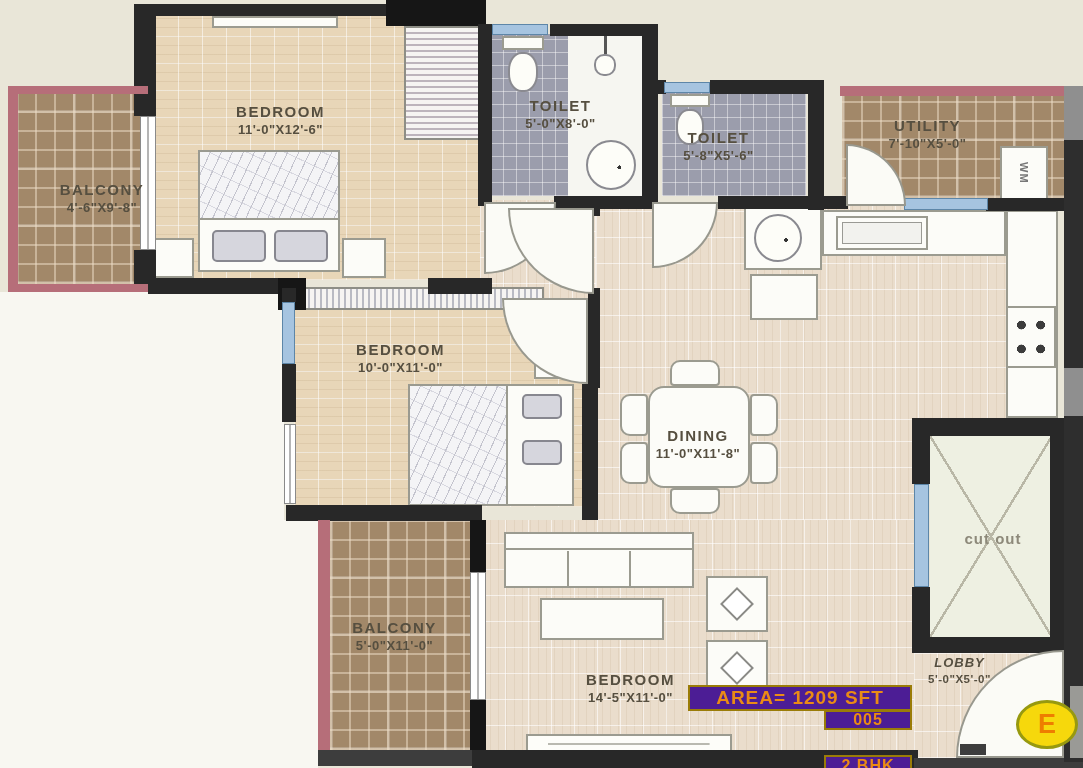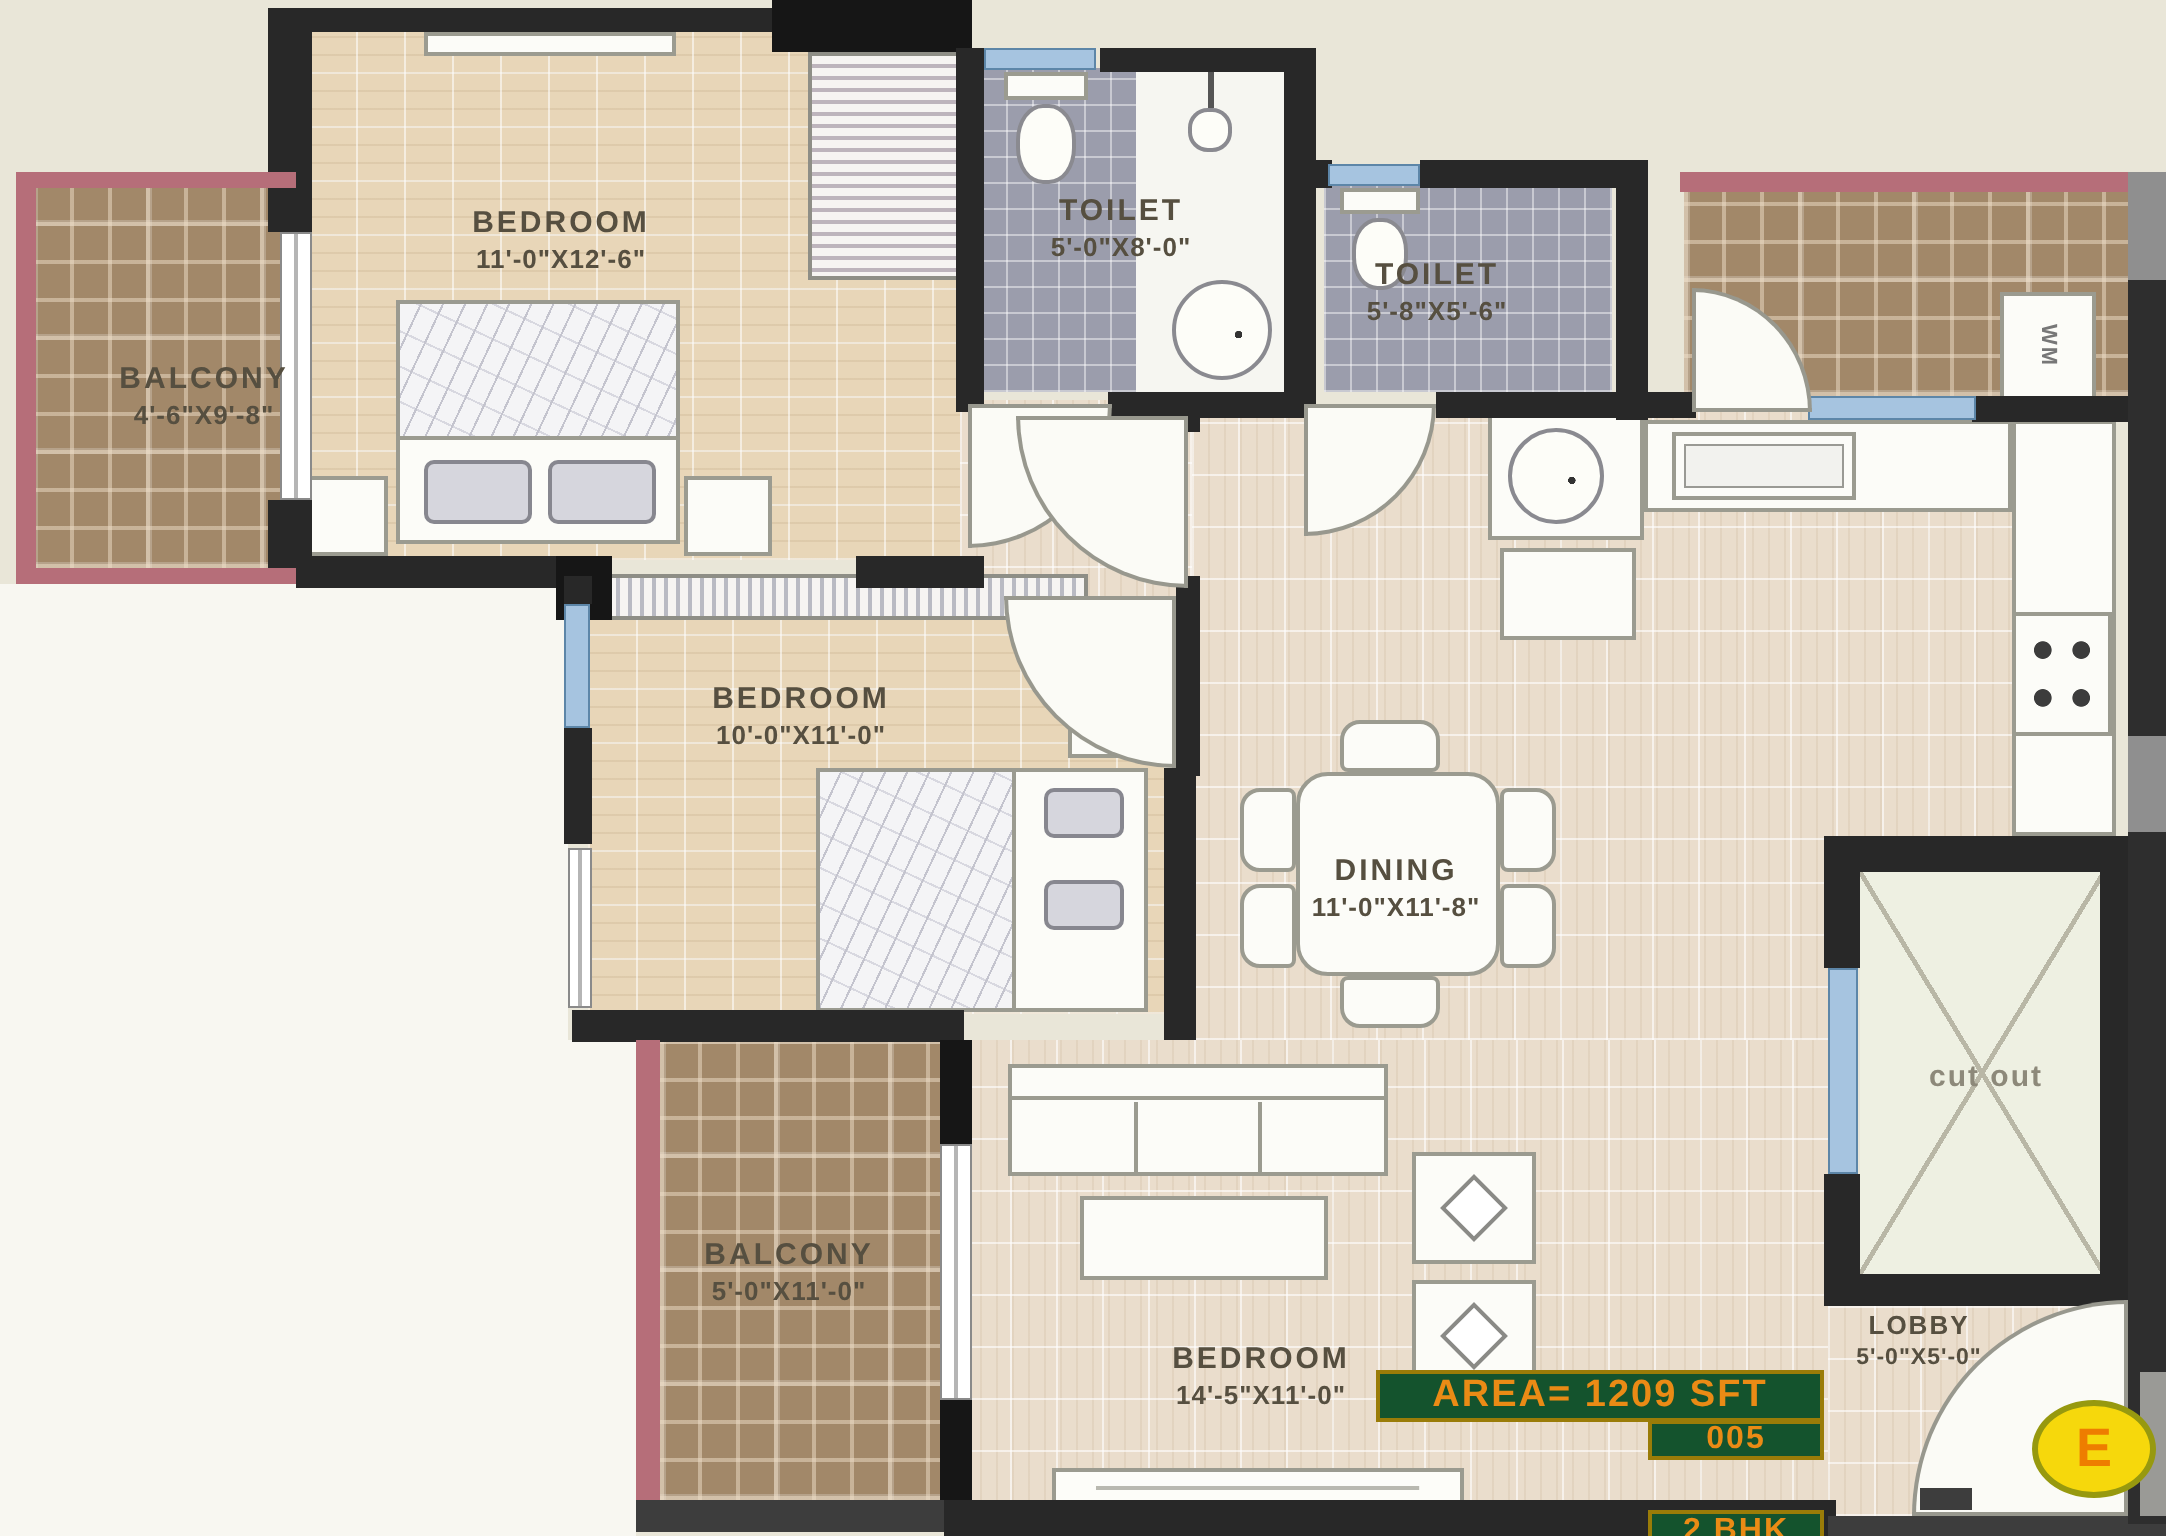--- a/index.html
+++ b/index.html
@@ -34,24 +34,24 @@
     repeating-linear-gradient(115deg, transparent 0 9px, #c4c4ce 9px 10px),
     repeating-linear-gradient(25deg, transparent 0 15px, #d8d8e0 15px 16px);}
   .stripeH{background:repeating-linear-gradient(180deg,#f6f4f2 0 4px,#bdb4bc 4px 6px);border:2px solid #8e8e86;box-sizing:border-box;}
   .stripeV{background:repeating-linear-gradient(90deg,#f6f4f2 0 4px,#b9bac3 4px 6px);border:2px solid #8e8e86;box-sizing:border-box;}
   .cutout{background-color:#eef0e2;background-image:
     linear-gradient(to top right, transparent calc(50% - 1.2px), #b9b7a6 calc(50% - 1.2px) calc(50% + 1.2px), transparent calc(50% + 1.2px)),
     linear-gradient(to bottom right, transparent calc(50% - 1.2px), #b9b7a6 calc(50% - 1.2px) calc(50% + 1.2px), transparent calc(50% + 1.2px));}
   .lbl{position:absolute;text-align:center;color:#564f40;font-weight:bold;line-height:1.3;}
   .lbl .nm{display:block;font-size:15px;letter-spacing:1.5px;}
   .lbl .dm{display:block;font-size:13px;letter-spacing:.5px;}
-  .lbl-sm .nm{font-size:13px;letter-spacing:1px;}
+  .lbl-sm .nm{font-size:13px;letter-spacing:1px;font-style:italic;}
   .lbl-sm .dm{font-size:11.5px;}
   .lbl-cut{position:absolute;text-align:center;color:#8d897a;font-weight:bold;font-size:15px;letter-spacing:1px;}
-  .badge{position:absolute;background:#14532d;border:2px solid #9a7c08;box-sizing:border-box;color:#ea8b15;font-weight:bold;display:flex;align-items:center;justify-content:center;letter-spacing:1px;}
+  .badge{position:absolute;background:#4c1d95;border:2px solid #9a7c08;box-sizing:border-box;color:#ea8b15;font-weight:bold;display:flex;align-items:center;justify-content:center;letter-spacing:1px;}
   .circle{border-radius:50%;}
   .wc-bowl{background:#fdfdf8;border:2px solid #8a8a90;border-radius:45%;box-sizing:border-box;}
   .basin{background:#fdfdf8;border:2px solid #8a8a90;border-radius:50%;box-sizing:border-box;background-image:radial-gradient(circle 3px at 68% 55%, #333 60%, transparent 65%);}
   .sofa{background:#fcfcf8;border:2px solid #9b9b90;box-sizing:border-box;background-image:
     linear-gradient(#9b9b90,#9b9b90),linear-gradient(#9b9b90,#9b9b90),linear-gradient(#9b9b90,#9b9b90);
     background-size:2px 68%,2px 68%,100% 2px;background-position:33% 100%,67% 100%,0 14px;background-repeat:no-repeat;}
   .dia{position:absolute;width:20px;height:20px;border:2px solid #8a8a86;background:#fff;transform:rotate(45deg);left:50%;top:50%;margin:-12px 0 0 -12px;}
   .stoveburn{position:absolute;inset:3px;background-image:
     radial-gradient(circle 7px at 26% 27%, #3c3c3c 60%, transparent 66%),
     radial-gradient(circle 7px at 74% 27%, #3c3c3c 60%, transparent 66%),
@@ -215,20 +215,24 @@
     <span class="dm">11'-0"X12'-6"</span>
   </div>
   <div class="lbl" style="left:498px;top:96px;width:125px;">
     <span class="nm">TOILET</span>
     <span class="dm">5'-0"X8'-0"</span>
   </div>
   <div class="lbl" style="left:656px;top:128px;width:125px;">
     <span class="nm">TOILET</span>
     <span class="dm">5'-8"X5'-6"</span>
   </div>
+  <div class="lbl" style="left:855px;top:116px;width:145px;">
+    <span class="nm">UTILITY</span>
+    <span class="dm">7'-10"X5'-0"</span>
+  </div>
   <div class="lbl" style="left:308px;top:340px;width:185px;">
     <span class="nm">BEDROOM</span>
     <span class="dm">10'-0"X11'-0"</span>
   </div>
   <div class="lbl" style="left:628px;top:406px;width:140px;margin-top:20px;">
     <span class="nm">DINING</span>
     <span class="dm">11'-0"X11'-8"</span>
   </div>
   <div class="lbl" style="left:312px;top:618px;width:165px;">
     <span class="nm">BALCONY</span>

